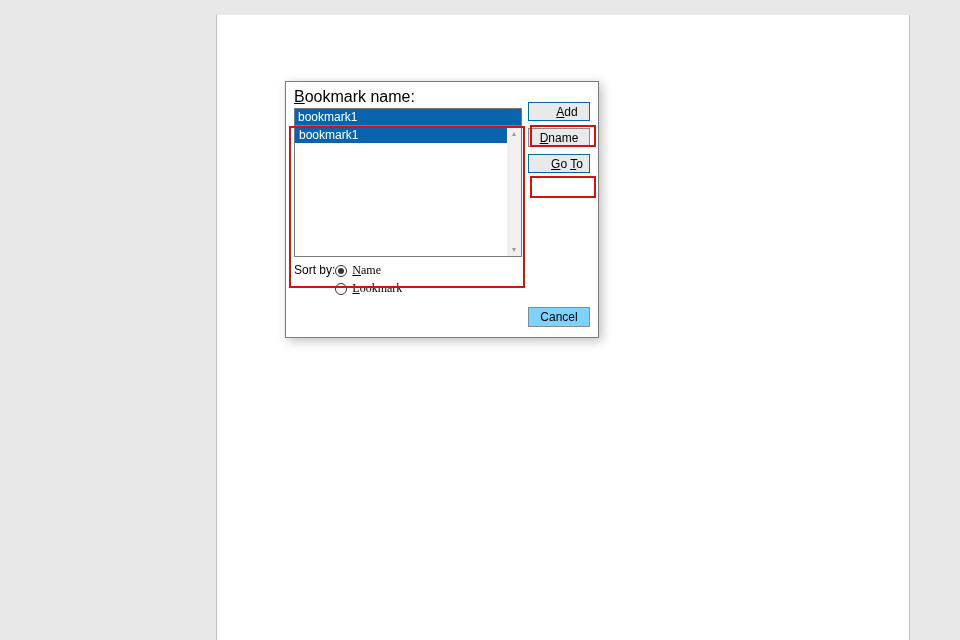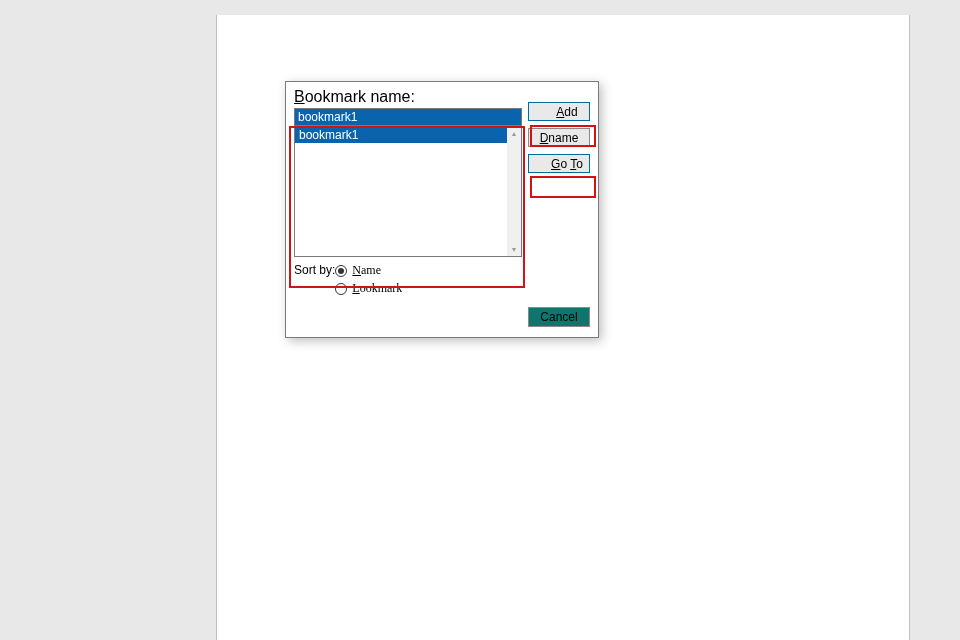--- a/index.html
+++ b/index.html
@@ -170,21 +170,21 @@
     }
     .footer-row {
       margin-top: 11px;
       display: flex;
       justify-content: flex-end;
     }
     .footer-btn {
       width: 62px;
       height: 20px;
       border: 1px solid #8a8a8a;
-      background: #0f766e;
+      background: #7dd3fc;
       font-size: 12px;
       display: flex;
       align-items: center;
       justify-content: center;
       cursor: default;
       margin-left: 44px;
     }
     .left-col {
       width: 228px;
     }

